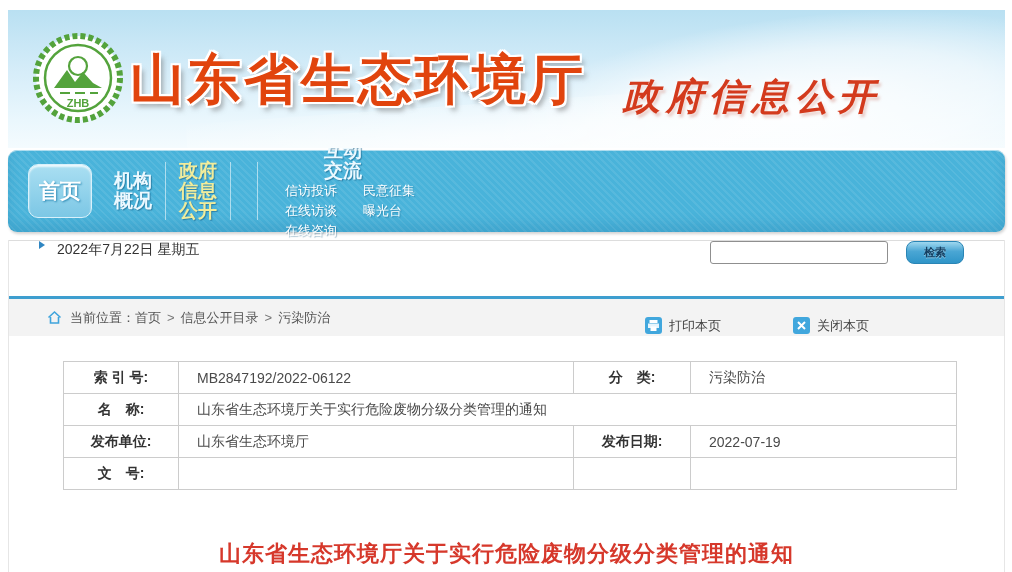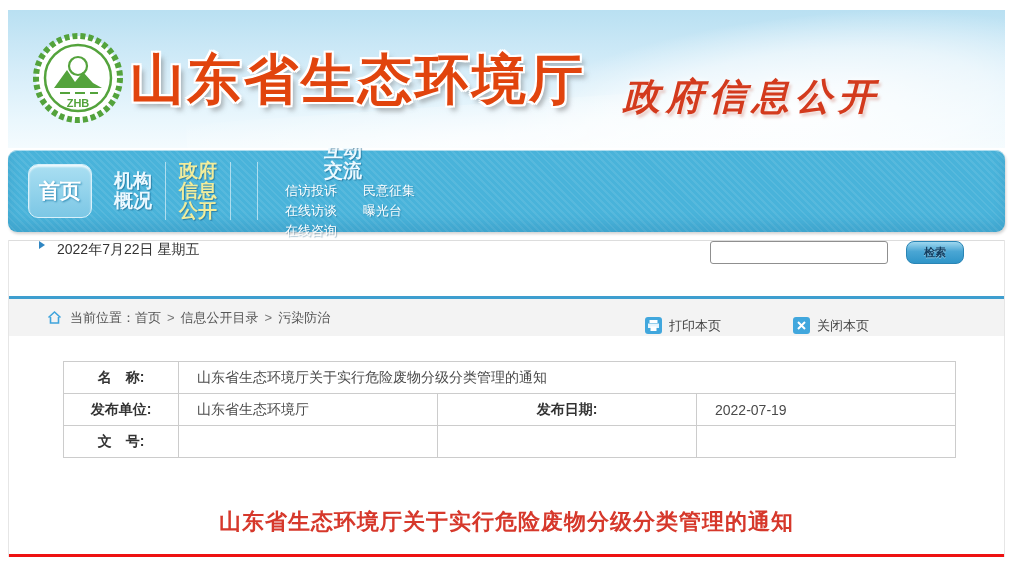--- a/index.html
+++ b/index.html
@@ -235,20 +235,26 @@
             <path d="M5 5 L12 12 M12 5 L5 12" stroke="#fff" stroke-width="2"></path>
           </svg>
           <span>关闭本页</span>
         </div>
       </div>
     </div>
 
     <div class="content">
       <table class="info">
         <tbody>
+            <tr>
+          <td class="lbl">索 引 号:</td>
+          <td class="val v1">MB2847192/2022-06122</td>
+          <td class="lbl l2">分　类:</td>
+          <td class="val v2">污染防治</td>
+        </tr>
         <tr>
           <td class="lbl">名　称:</td>
           <td class="val" colspan="3">山东省生态环境厅关于实行危险废物分级分类管理的通知</td>
         </tr>
         <tr>
           <td class="lbl">发布单位:</td>
           <td class="val v1">山东省生态环境厅</td>
           <td class="lbl l2">发布日期:</td>
           <td class="val v2">2022-07-19</td>
         </tr>

